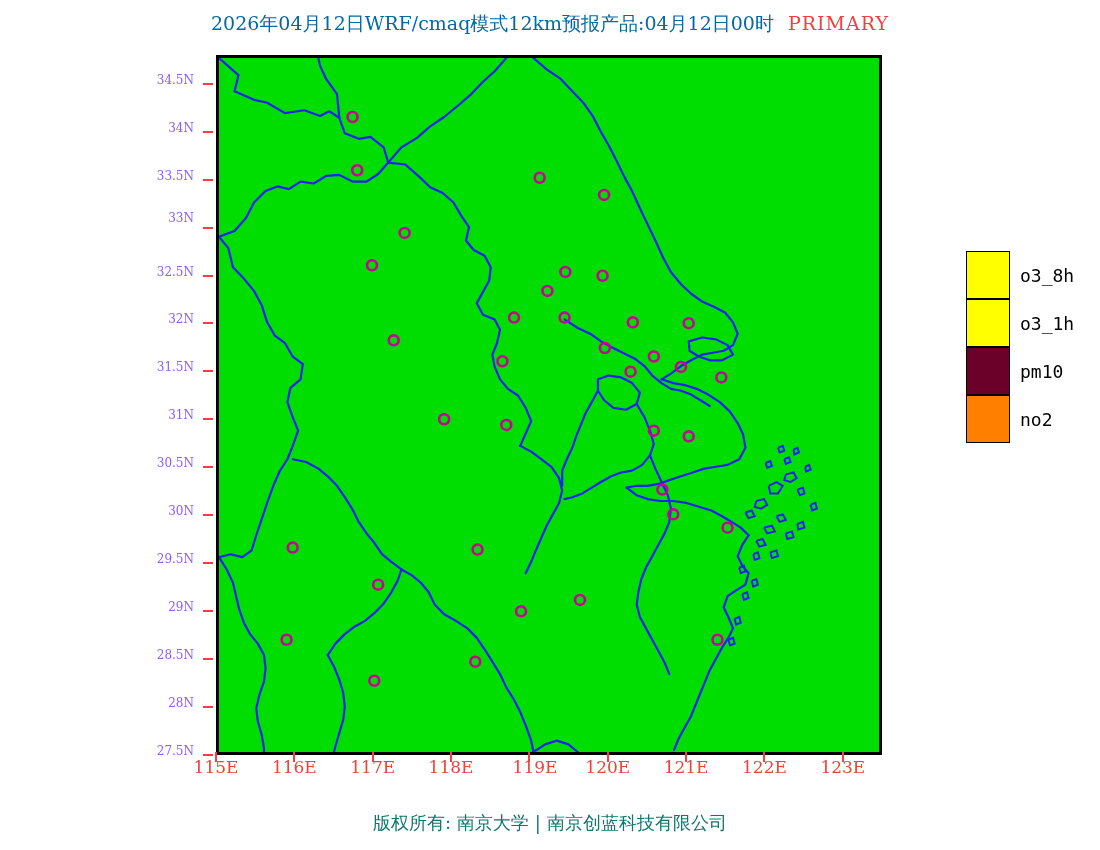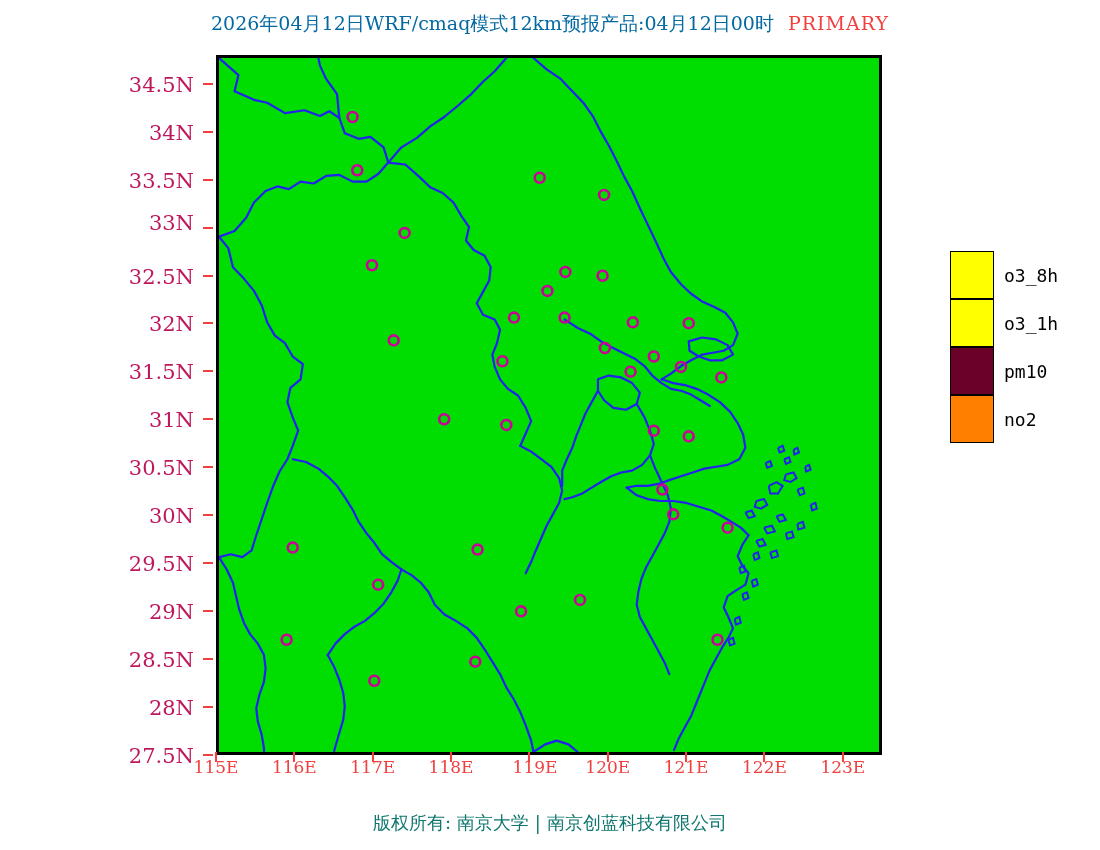--- a/index.html
+++ b/index.html
@@ -27,37 +27,37 @@
   #map-frame{
     position:absolute;left:216px;top:55px;width:666px;height:700px;
     background:#00dd00;border:3px solid #000000;box-sizing:border-box;
     overflow:hidden;
   }
   #map-svg{position:absolute;left:0;top:0;width:100%;height:100%;display:block;}
 
   
   .ylabel{
     position:absolute;right:1094px;                 
-    font-family:"DejaVu Serif",serif;font-size:21px;color:#be185d;
+    font-family:"DejaVu Serif",serif;font-size:12px;color:#8b5cf6;
     white-space:nowrap;
   }
   .ylabels-wrap{position:absolute;left:0;top:0;width:216px;height:850px;}
   .ylabels-wrap .ylabel{right:22px;}
   .ytick{position:absolute;left:203px;width:10px;height:2px;background:#f04040;}
 
   .xlabels-wrap{position:absolute;left:0;top:0;width:1100px;height:850px;}
   .xlabel{
     position:absolute;top:757px;width:70px;margin-left:-35px;text-align:center;
     font-family:"DejaVu Serif",serif;font-size:17px;color:#f04040;white-space:nowrap;
   }
   .xtick{position:absolute;top:752px;width:2px;height:10px;background:#f04040;}
 
   
   #legend{position:absolute;left:950px;top:251px;width:146px;}
-  .legend-row{position:relative;height:48px;}
+  .legend-row{position:relative;height:48px;margin-left:16px;}
   .legend-swatch{
     position:absolute;left:0;top:0;width:44px;height:48px;
     border:1px solid #000000;box-sizing:border-box;
   }
   .legend-label{
     position:absolute;left:54px;top:14px;
     font-family:"DejaVu Sans Mono","DejaVu Serif",monospace;
     font-size:18px;color:#000000;white-space:nowrap;letter-spacing:0px;
   }
 

